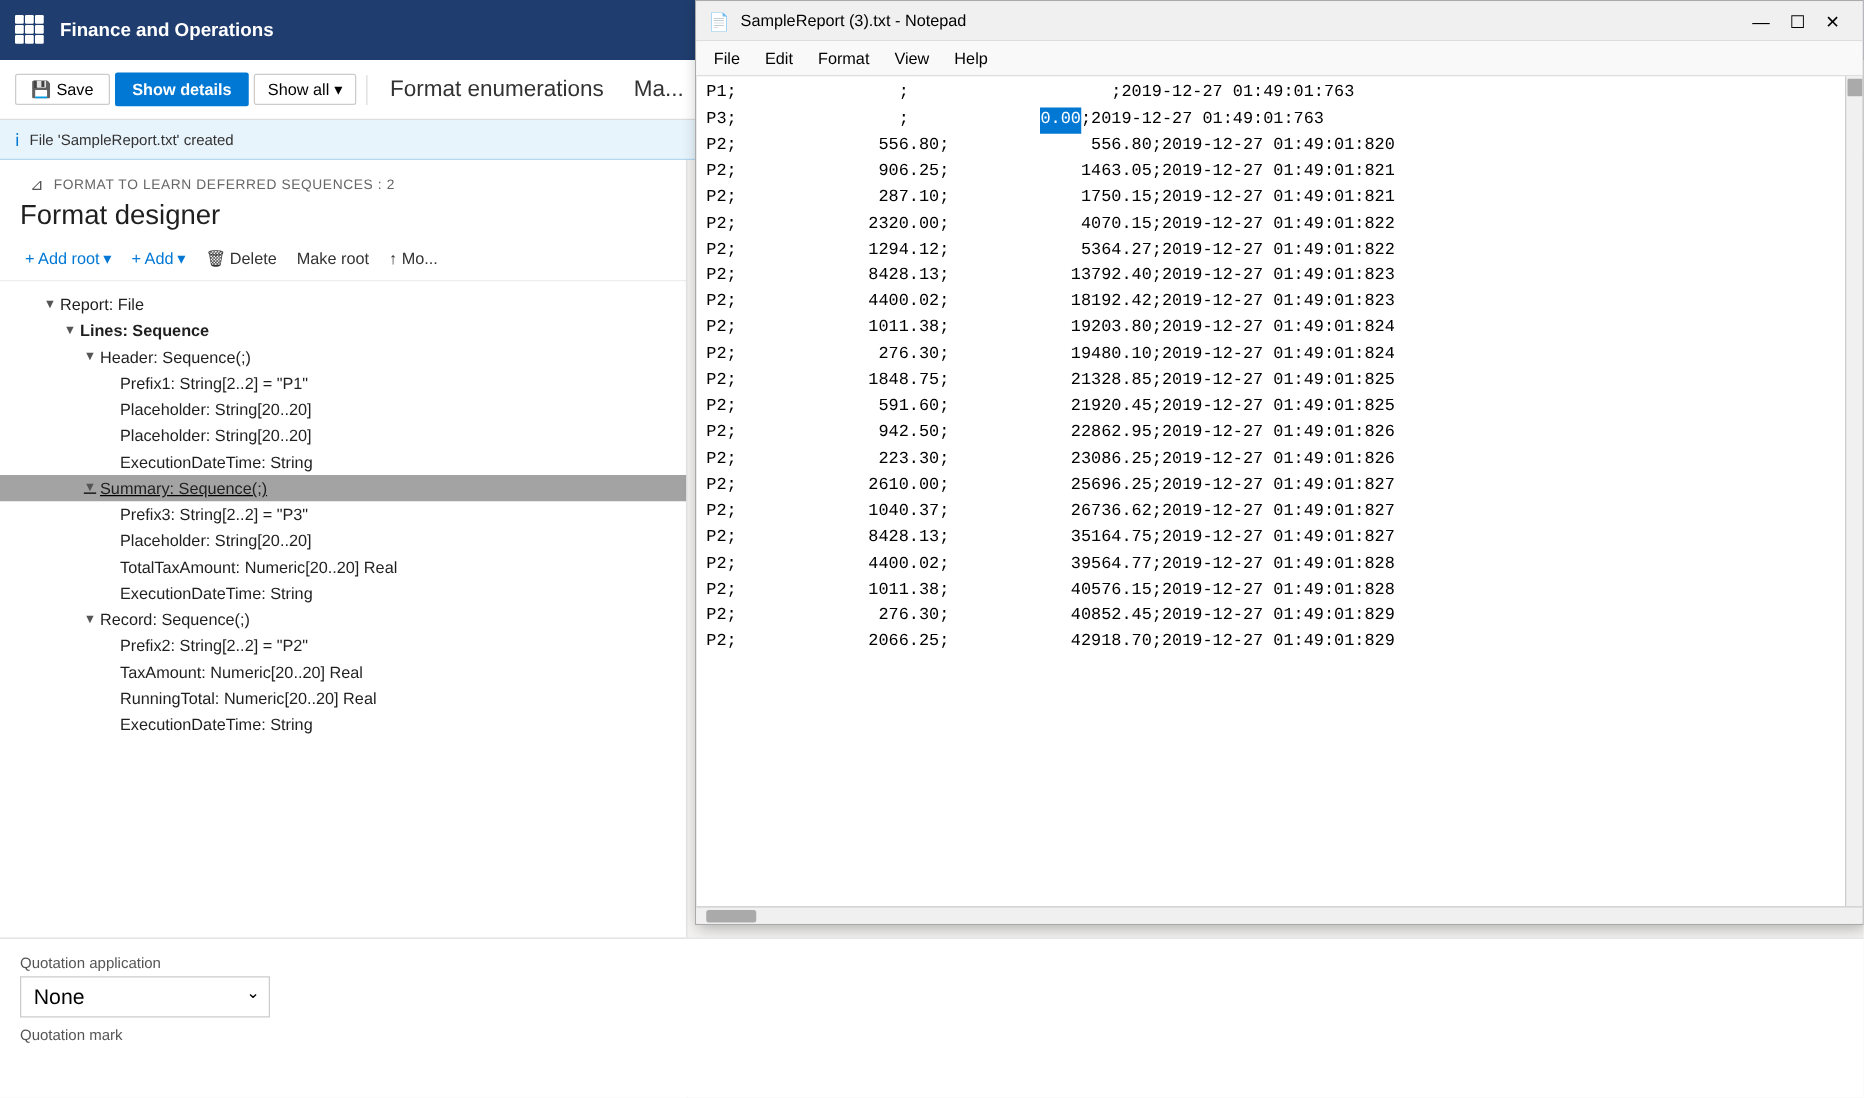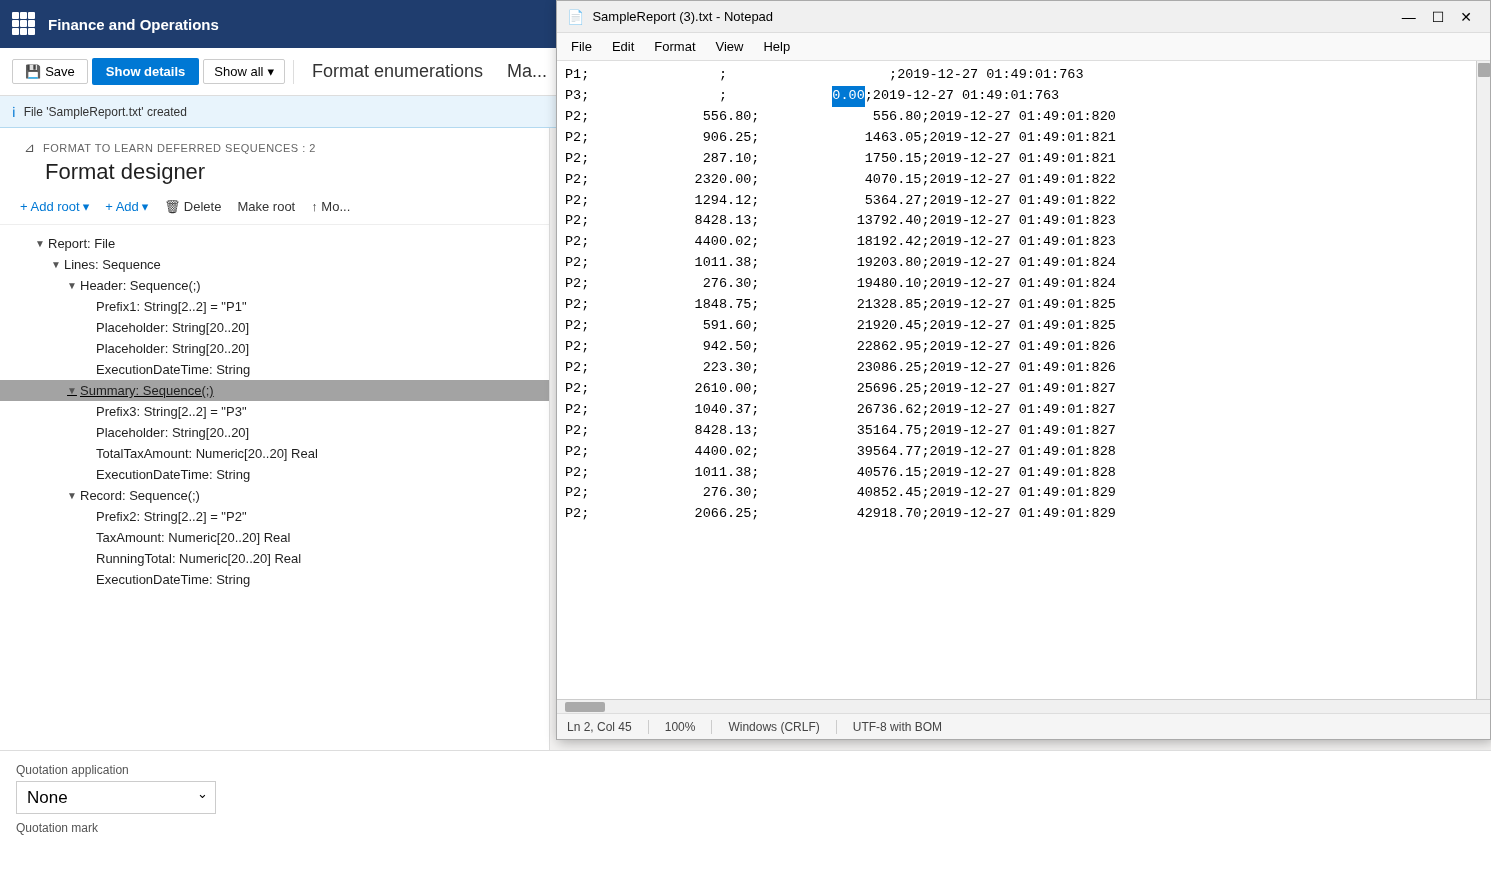--- a/index.html
+++ b/index.html
@@ -105,21 +105,21 @@
       padding: 0;
     }
 
     .format-designer-header {
       padding: 12px 16px 4px 16px;
     }
     .format-label {
       font-size: 11px; color: #666; text-transform: uppercase; letter-spacing: 0.5px;
     }
     .format-title {
-      font-size: 22px; font-weight: 300; color: #1f1f1f; margin-top: 2px; margin-left: 29px;
+      font-size: 22px; font-weight: 300; color: #1f1f1f; margin-top: 2px;
     }
 
     .tree-toolbar {
       padding: 8px 16px;
       display: flex; align-items: center; gap: 8px;
       border-bottom: 1px solid #eee;
     }
     .tree-btn {
       background: transparent; border: none; cursor: pointer; font-size: 13px; color: #0078d4; padding: 2px 4px;
       display: flex; align-items: center; gap: 3px;
@@ -199,21 +199,21 @@
       font-size: 17px;
       background: white;
       cursor: pointer;
       appearance: none;
       width: 200px;
       position: relative;
     }
     .select-wrap { position: relative; display: inline-block; }
     .select-wrap::after { content: '⌄'; position: absolute; right: 8px; top: 5px; pointer-events: none; }
     .indent-1 { padding-left: 32px; }
-    .indent-2 { padding-left: 48px; }
+    .indent-2 { padding-left: 48px; font-weight: bold; }
     .indent-3 { padding-left: 64px; }
     .indent-4 { padding-left: 80px; }
 
     .scroll-area {
       display: flex;
       flex: 1;
       overflow: hidden;
     }
     .notepad-text-area {
       flex: 1;
@@ -451,26 +451,20 @@
     <div class="scroll-y">
       <div style="width:12px;height:14px;background:#aaa;margin:2px auto;border-radius:1px;"></div>
       <div style="flex:1;"></div>
     </div>
   </div>
 
   <div style="height:14px;background:#f0f0f0;border-top:1px solid #ccc;display:flex;align-items:center;">
     <div style="height:10px;width:40px;background:#aaa;margin:0 8px;border-radius:2px;"></div>
   </div>
 
-  <div class="notepad-status">
-    <span class="status-seg">Ln 2, Col 45</span>
-    <span class="status-seg">100%</span>
-    <span class="status-seg">Windows (CRLF)</span>
-    <span class="status-seg">UTF-8 with BOM</span>
-  </div>
 </div>
 
 <div style="position:absolute;bottom:0;left:0;right:0;height:128px;background:white;border-top:1px solid #ddd;padding:12px 920px 12px 16px;">
   <div style="margin-bottom:6px;">
     <span style="font-size:12px;color:#555;display:block;margin-bottom:4px;">Quotation application</span>
     <div class="select-wrap">
       <select class="quotation-select">
         <option>None</option>
         <option>Single quotes</option>
         <option>Double quotes</option>

